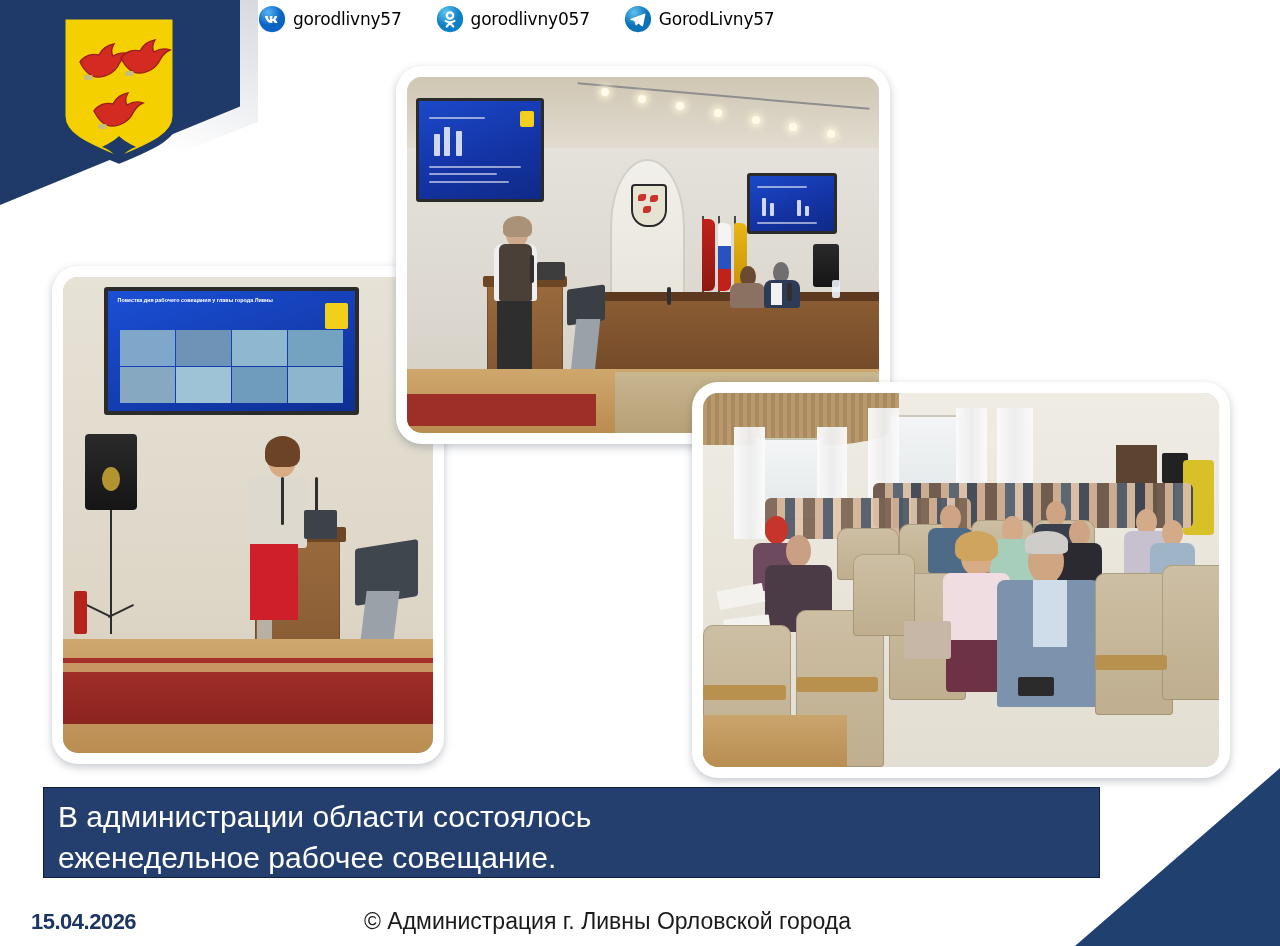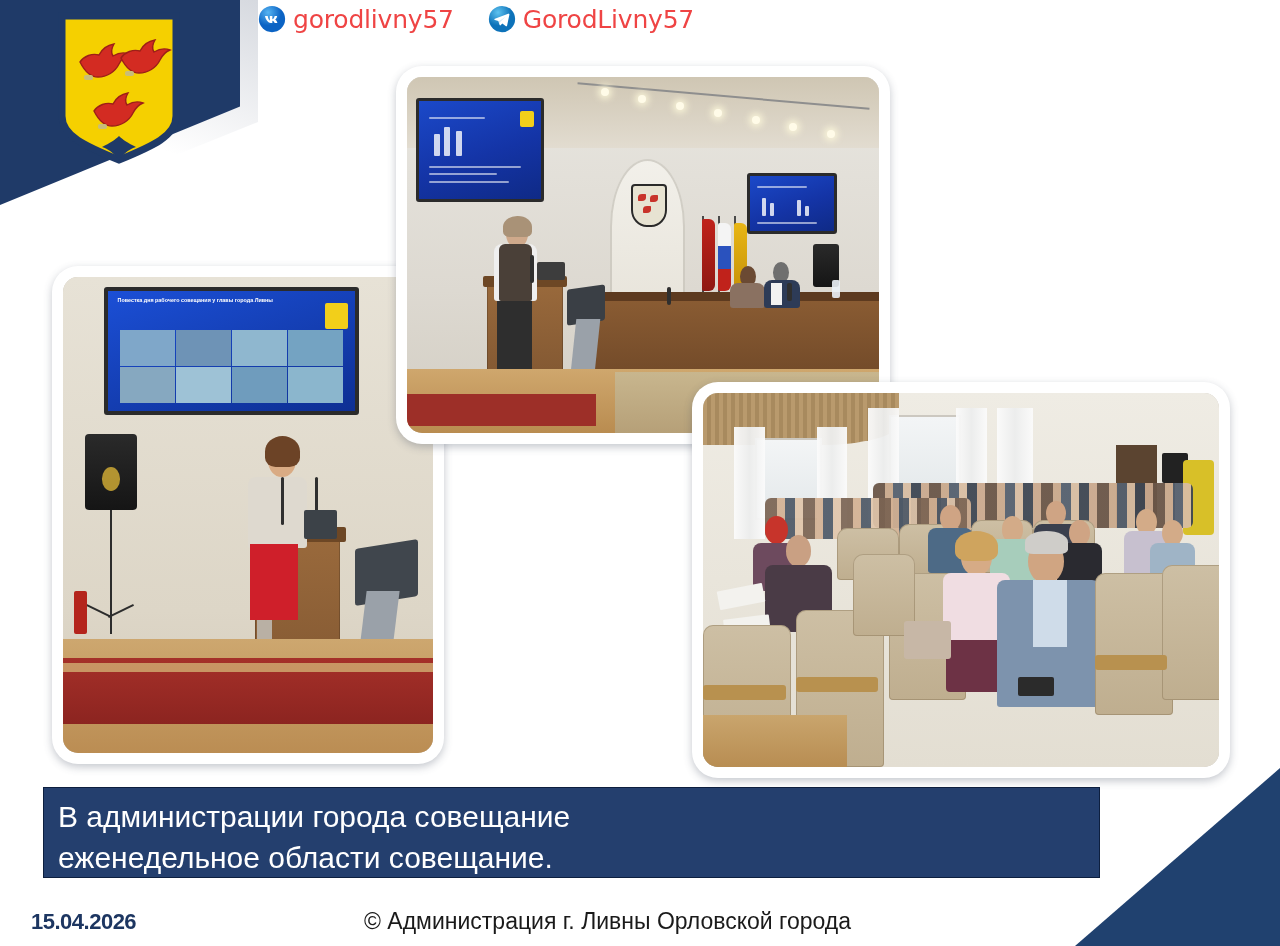--- a/index.html
+++ b/index.html
@@ -51,22 +51,22 @@
   
   .socials {
     position: absolute; left: 258px; top: 0px;
     height: 38px;
     display: flex; align-items: center; gap: 34px;
     z-index: 6;
   }
   .social { display: flex; align-items: center; gap: 7px; }
   .social-icon { width: 28px; height: 28px; flex: 0 0 28px; display: block; }
   .social-label {
-    font-size: 25px; line-height: 1;
-    color: #ef4444; letter-spacing: -0.2px;
+    font-size: 17px; line-height: 1;
+    color: #000000; letter-spacing: -0.2px;
     white-space: nowrap;
     font-family: "DejaVu Sans", sans-serif;
   }
 
   
   .photo {
     position: absolute;
     background: #ffffff;
     border-radius: 26px;
     padding: 11px;
@@ -198,20 +198,35 @@
           <stop offset="0%" stop-color="#56b4f2"></stop>
               <stop offset="100%" stop-color="#0b63c4"></stop>
         </radialGradient>
           </defs>
         <circle cx="16" cy="16" r="15" fill="url(#gvk)"></circle>
         <path d="M8 12.5h3.1c.3 2.6 1.4 4.6 2.4 5.3v-5.3h2.9v3.7c1.1-.2 2.2-1.7 2.6-3.7h2.9c-.3 2-1.4 3.5-2.3 4.2 .9.5 2.1 1.9 2.6 4h-3.2c-.4-1.3-1.3-2.4-2.6-2.6v2.6h-.3c-4 0-7.1-2.9-8.1-8.2z" fill="#ffffff"></path>
       </svg>
       <span class="social-label">gorodlivny57</span>
     </div>
 
+    <div class="social">
+      <svg class="social-icon" viewBox="0 0 32 32">
+        <defs>
+            <radialGradient id="gok" cx="35%" cy="25%">
+          <stop offset="0%" stop-color="#5fc6f5"></stop>
+              <stop offset="100%" stop-color="#0e7fc4"></stop>
+        </radialGradient>
+          </defs>
+        <circle cx="16" cy="16" r="15" fill="url(#gok)"></circle>
+        <circle cx="16" cy="12" r="3.6" fill="none" stroke="#ffffff" stroke-width="2.6"></circle>
+        <path d="M11 18.2c3.1 2.2 6.9 2.2 10 0" fill="none" stroke="#ffffff" stroke-width="2.6" stroke-linecap="round"></path>
+        <path d="M12.3 24.6 16 20.6l3.7 4" fill="none" stroke="#ffffff" stroke-width="2.6" stroke-linecap="round" stroke-linejoin="round"></path>
+      </svg>
+      <span class="social-label">gorodlivny057</span>
+    </div>
 
     <div class="social">
       <svg class="social-icon" viewBox="0 0 32 32">
         <defs>
             <radialGradient id="gtg" cx="35%" cy="25%">
           <stop offset="0%" stop-color="#5ec2ef"></stop>
               <stop offset="100%" stop-color="#0d72b9"></stop>
         </radialGradient>
           </defs>
         <circle cx="16" cy="16" r="15" fill="url(#gtg)"></circle>
@@ -427,20 +442,20 @@
       <div class="chair" style="left:89%;top:46%;width:13%;height:36%;"></div>
       <div class="chair-arm" style="left:76%;top:70%;width:14%;height:4%;"></div>
 
       <div style="position:absolute;left:0;bottom:0;width:28%;height:14%;background:linear-gradient(180deg,#c9a56d,#b88d52);"></div>
     </div>
   </div>
 
   <div class="corner-br"></div>
 
   <div class="caption">
-    <div class="caption-line">В администрации города совещание</div>
-    <div class="caption-line">еженедельное области совещание.</div>
+    <div class="caption-line">В администрации области состоялось</div>
+    <div class="caption-line">еженедельное рабочее совещание.</div>
   </div>
 
   <div class="footer-date">15.04.2026</div>
   <div class="footer-copy">© Администрация г. Ливны Орловской города</div>
 
 </div>
 
 </body></html>

